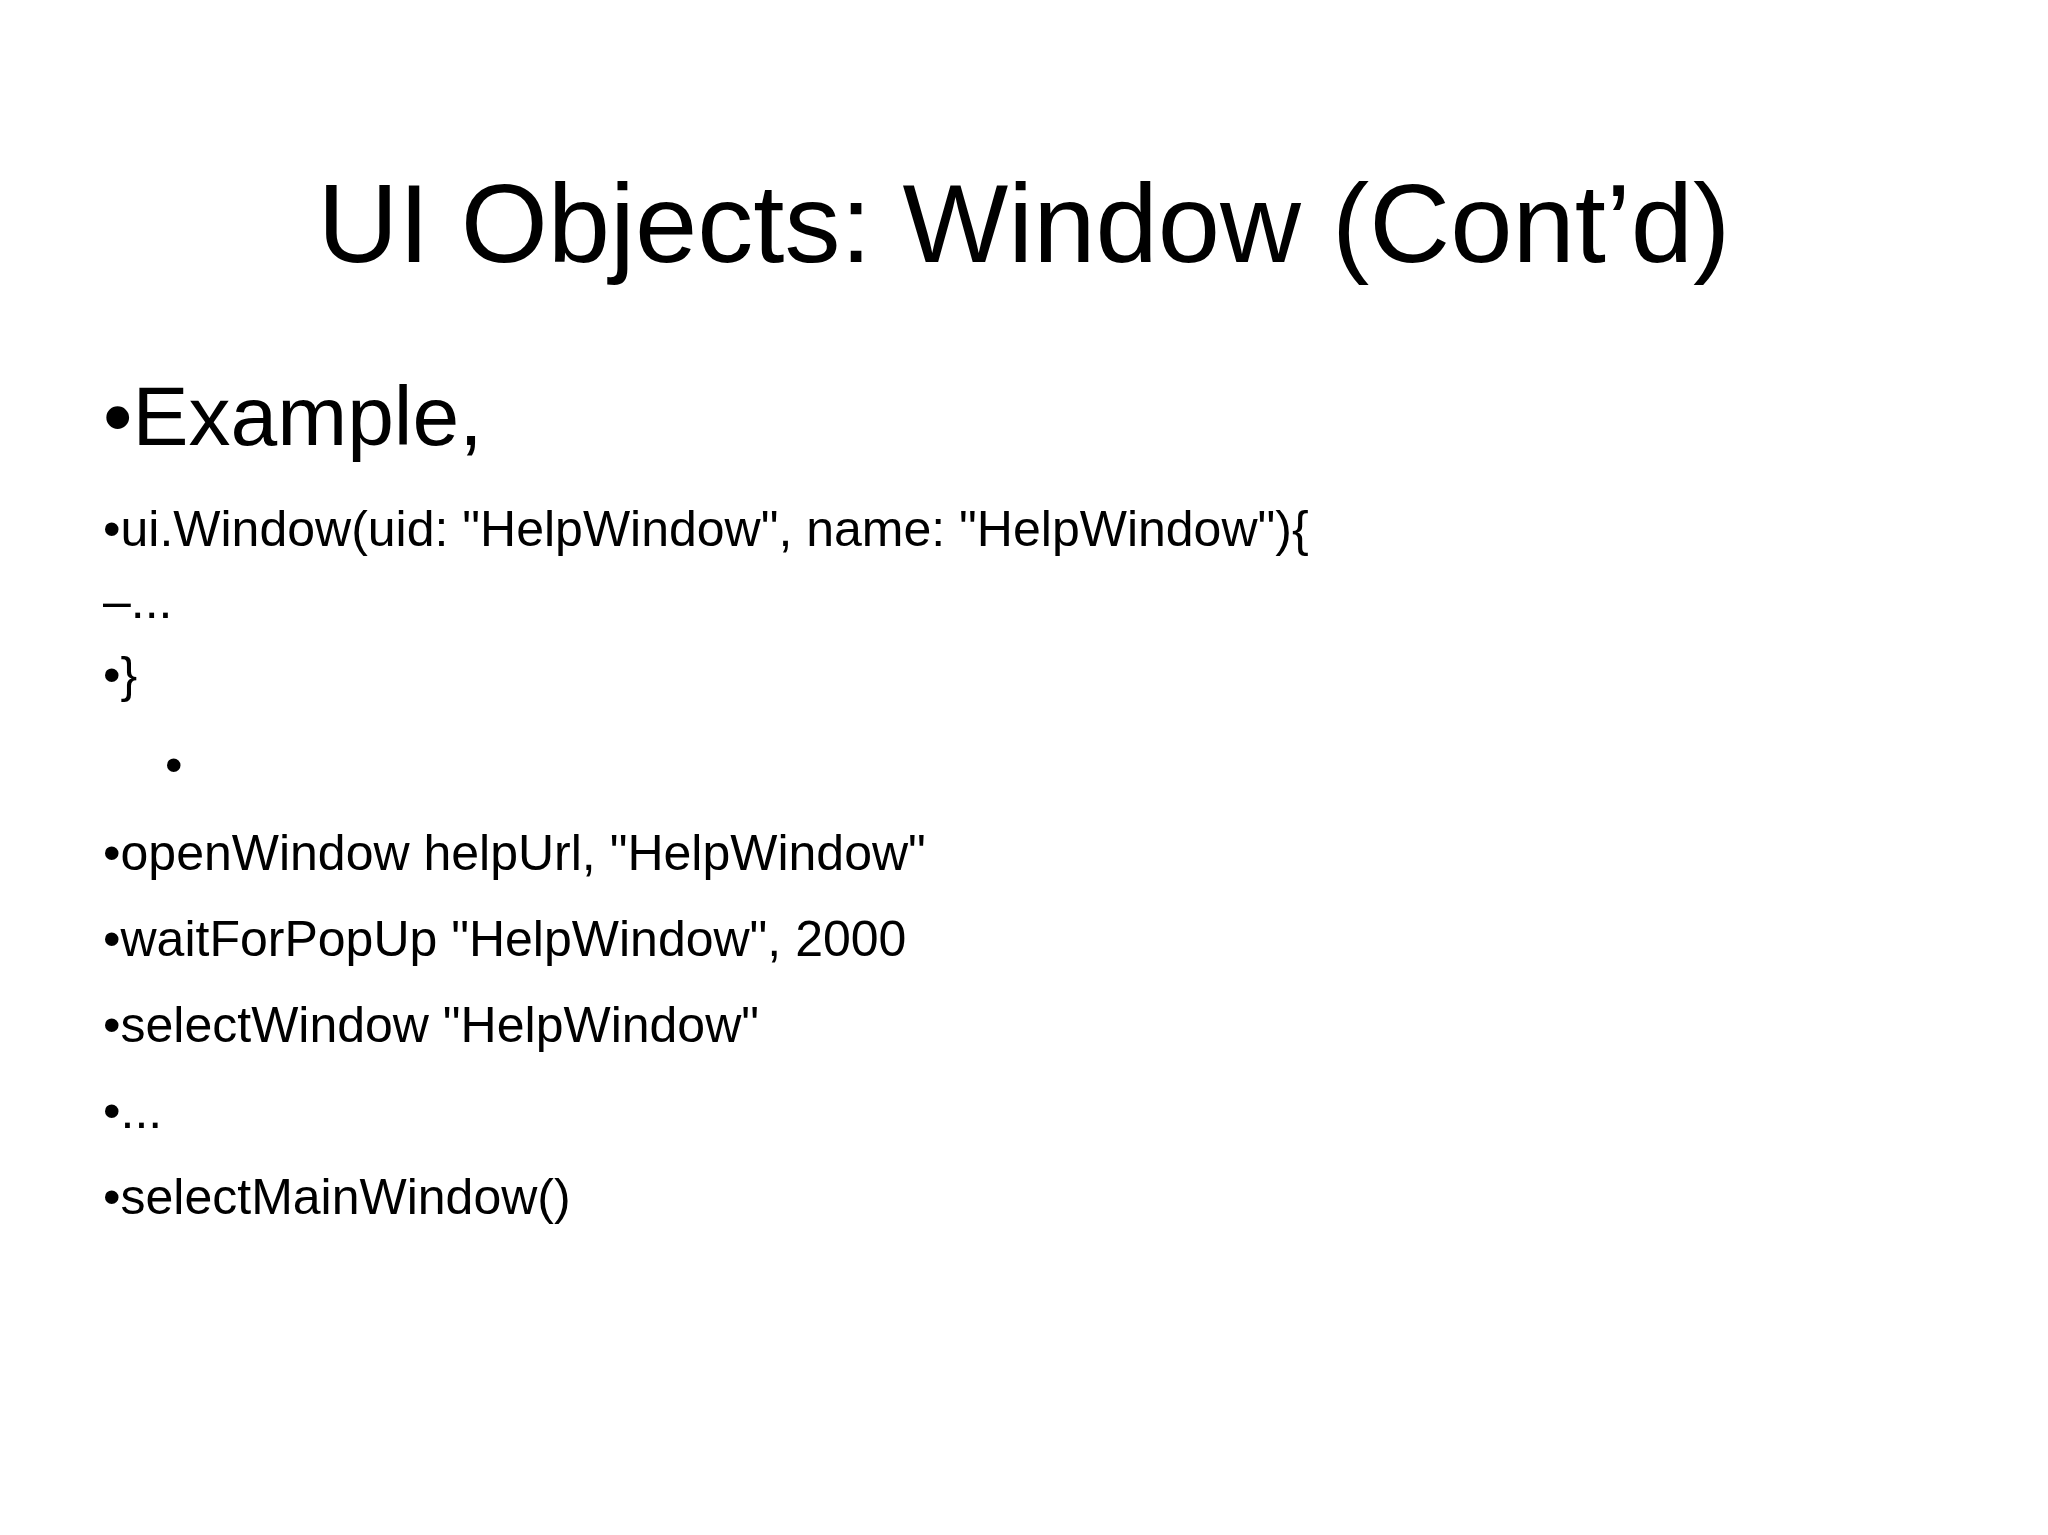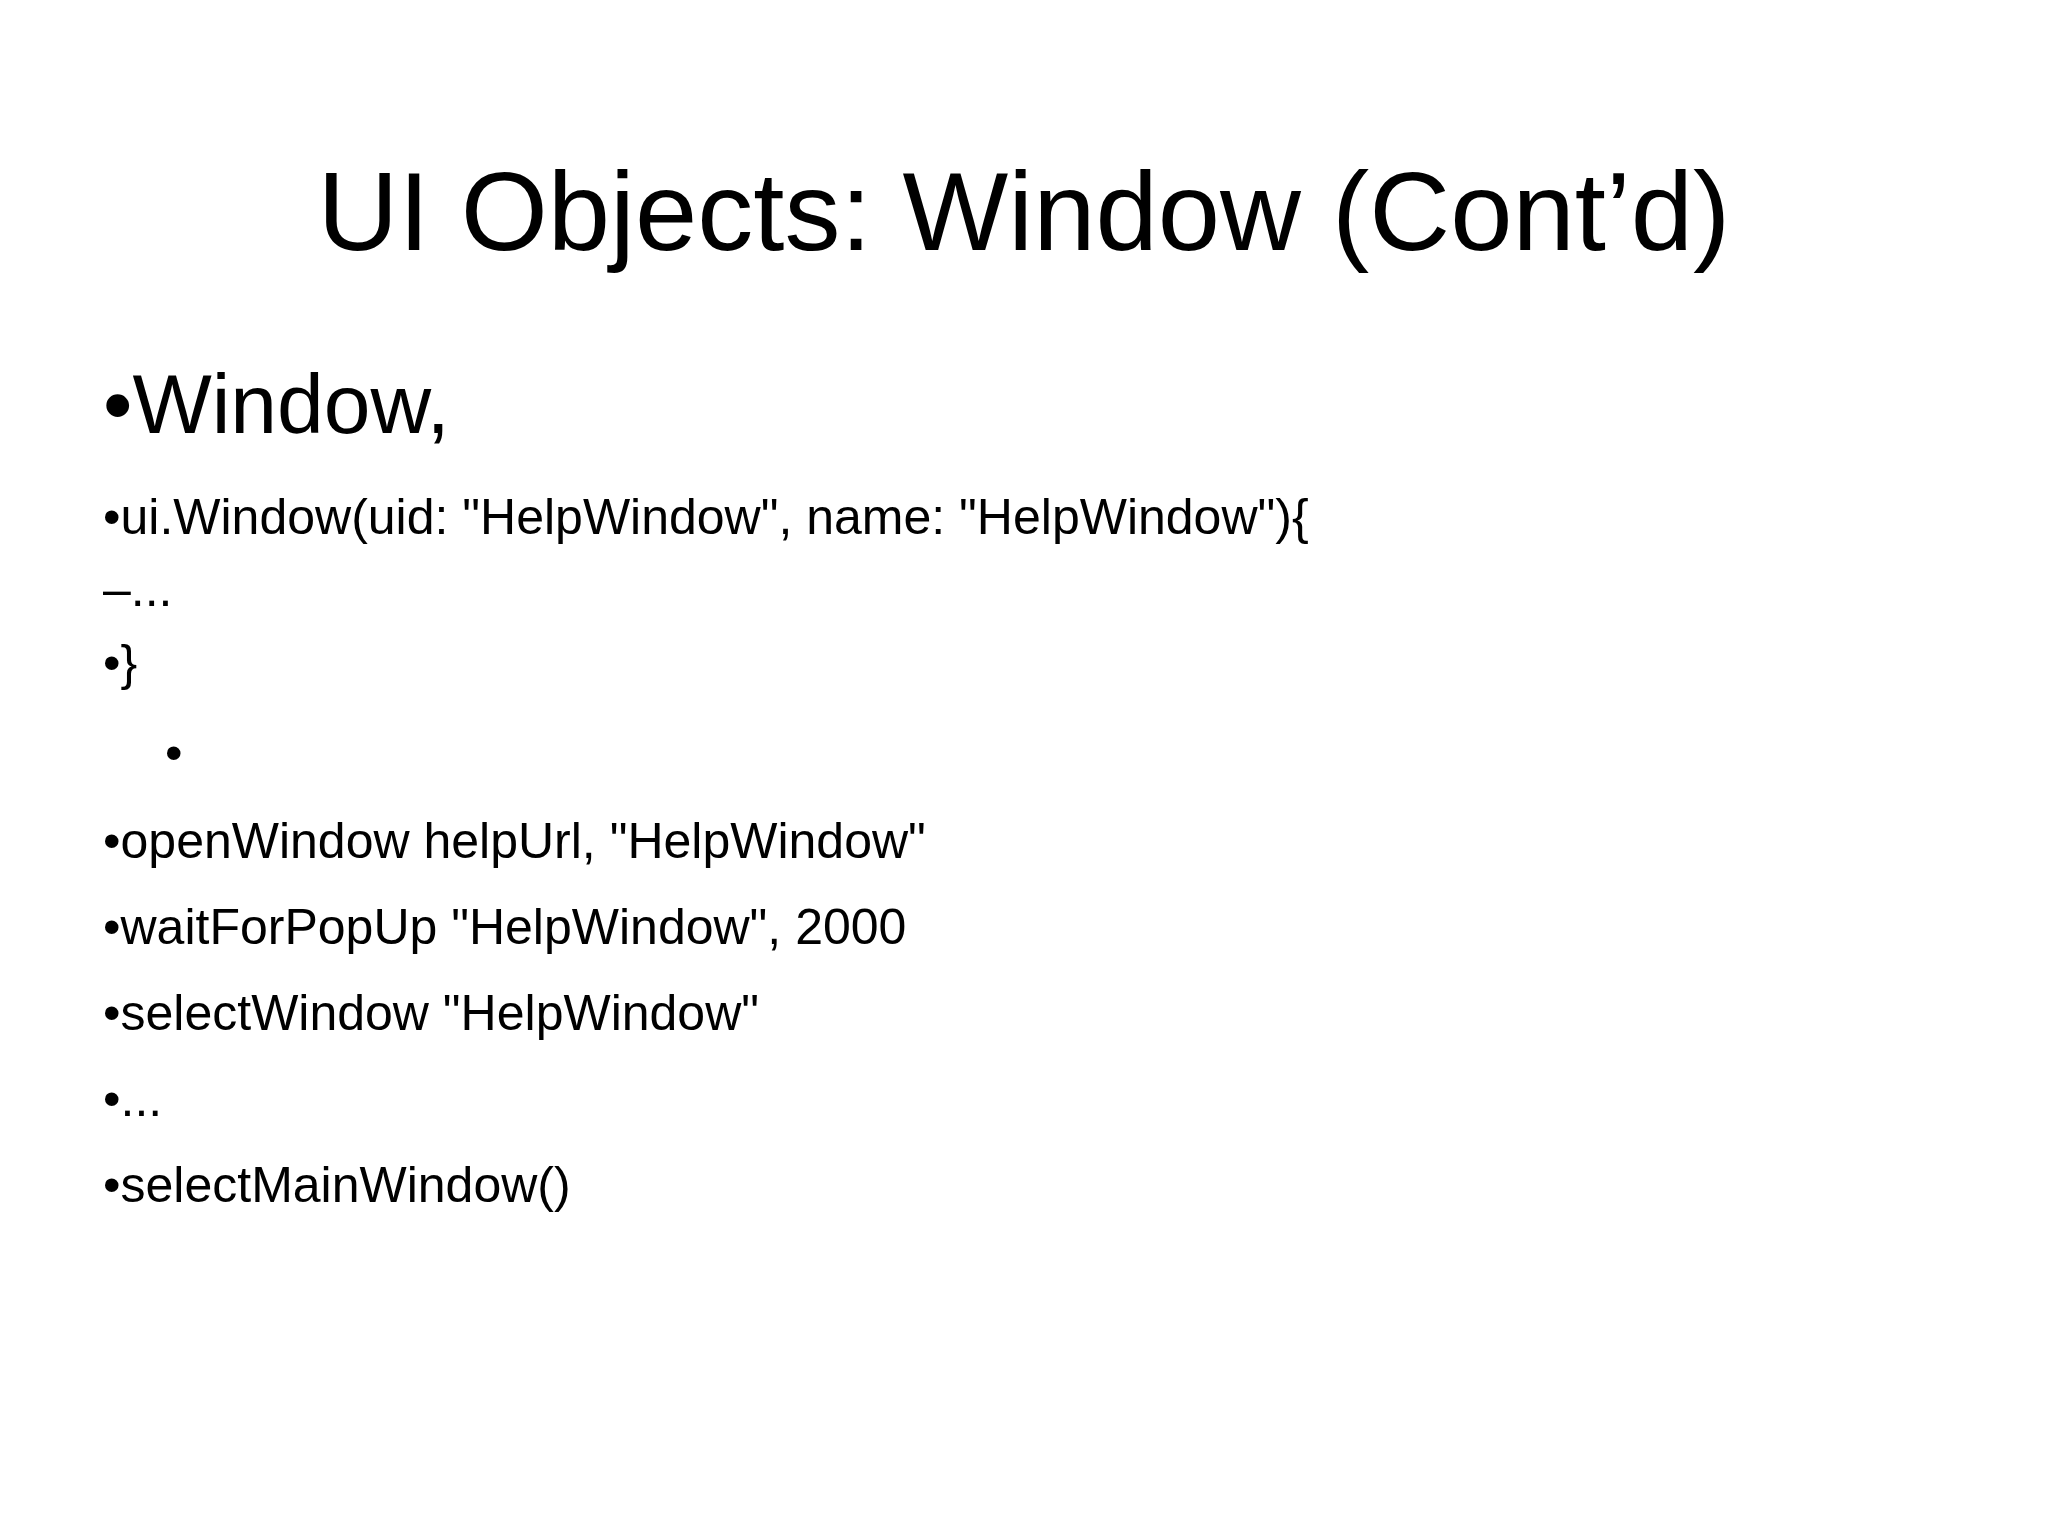--- a/index.html
+++ b/index.html
@@ -11,20 +11,21 @@
     height: 1535px;
     background: #ffffff;
     color: #000000;
     font-family: "Liberation Sans", sans-serif;
     position: relative;
     overflow: hidden;
   }
   .slide {
     position: absolute;
     inset: 0;
+    margin-top: 12px;
   }
   .slide-title {
     position: absolute;
     top: 70px;
     left: 0;
     width: 100%;
     text-align: center;
     font-size: 112px;
     line-height: 1.2;
     font-weight: 400;
@@ -63,21 +64,21 @@
   .pos-9 { top: 1160px; }
 </style>
 </head>
 <body>
 
 <div class="slide">
 
   <h1 class="slide-title">UI Objects: Window (Cont’d)</h1>
 
   <div class="line line-large">
-    <span class="marker">•</span><span class="text">Window,</span>
+    <span class="marker">•</span><span class="text">Example,</span>
   </div>
 
   <div class="line line-code pos-1">
     <span class="marker">•</span><span class="text">ui.Window(uid: "HelpWindow", name: "HelpWindow"){</span>
   </div>
 
   <div class="line line-code pos-2">
     <span class="marker">–</span><span class="text">...</span>
   </div>
 

